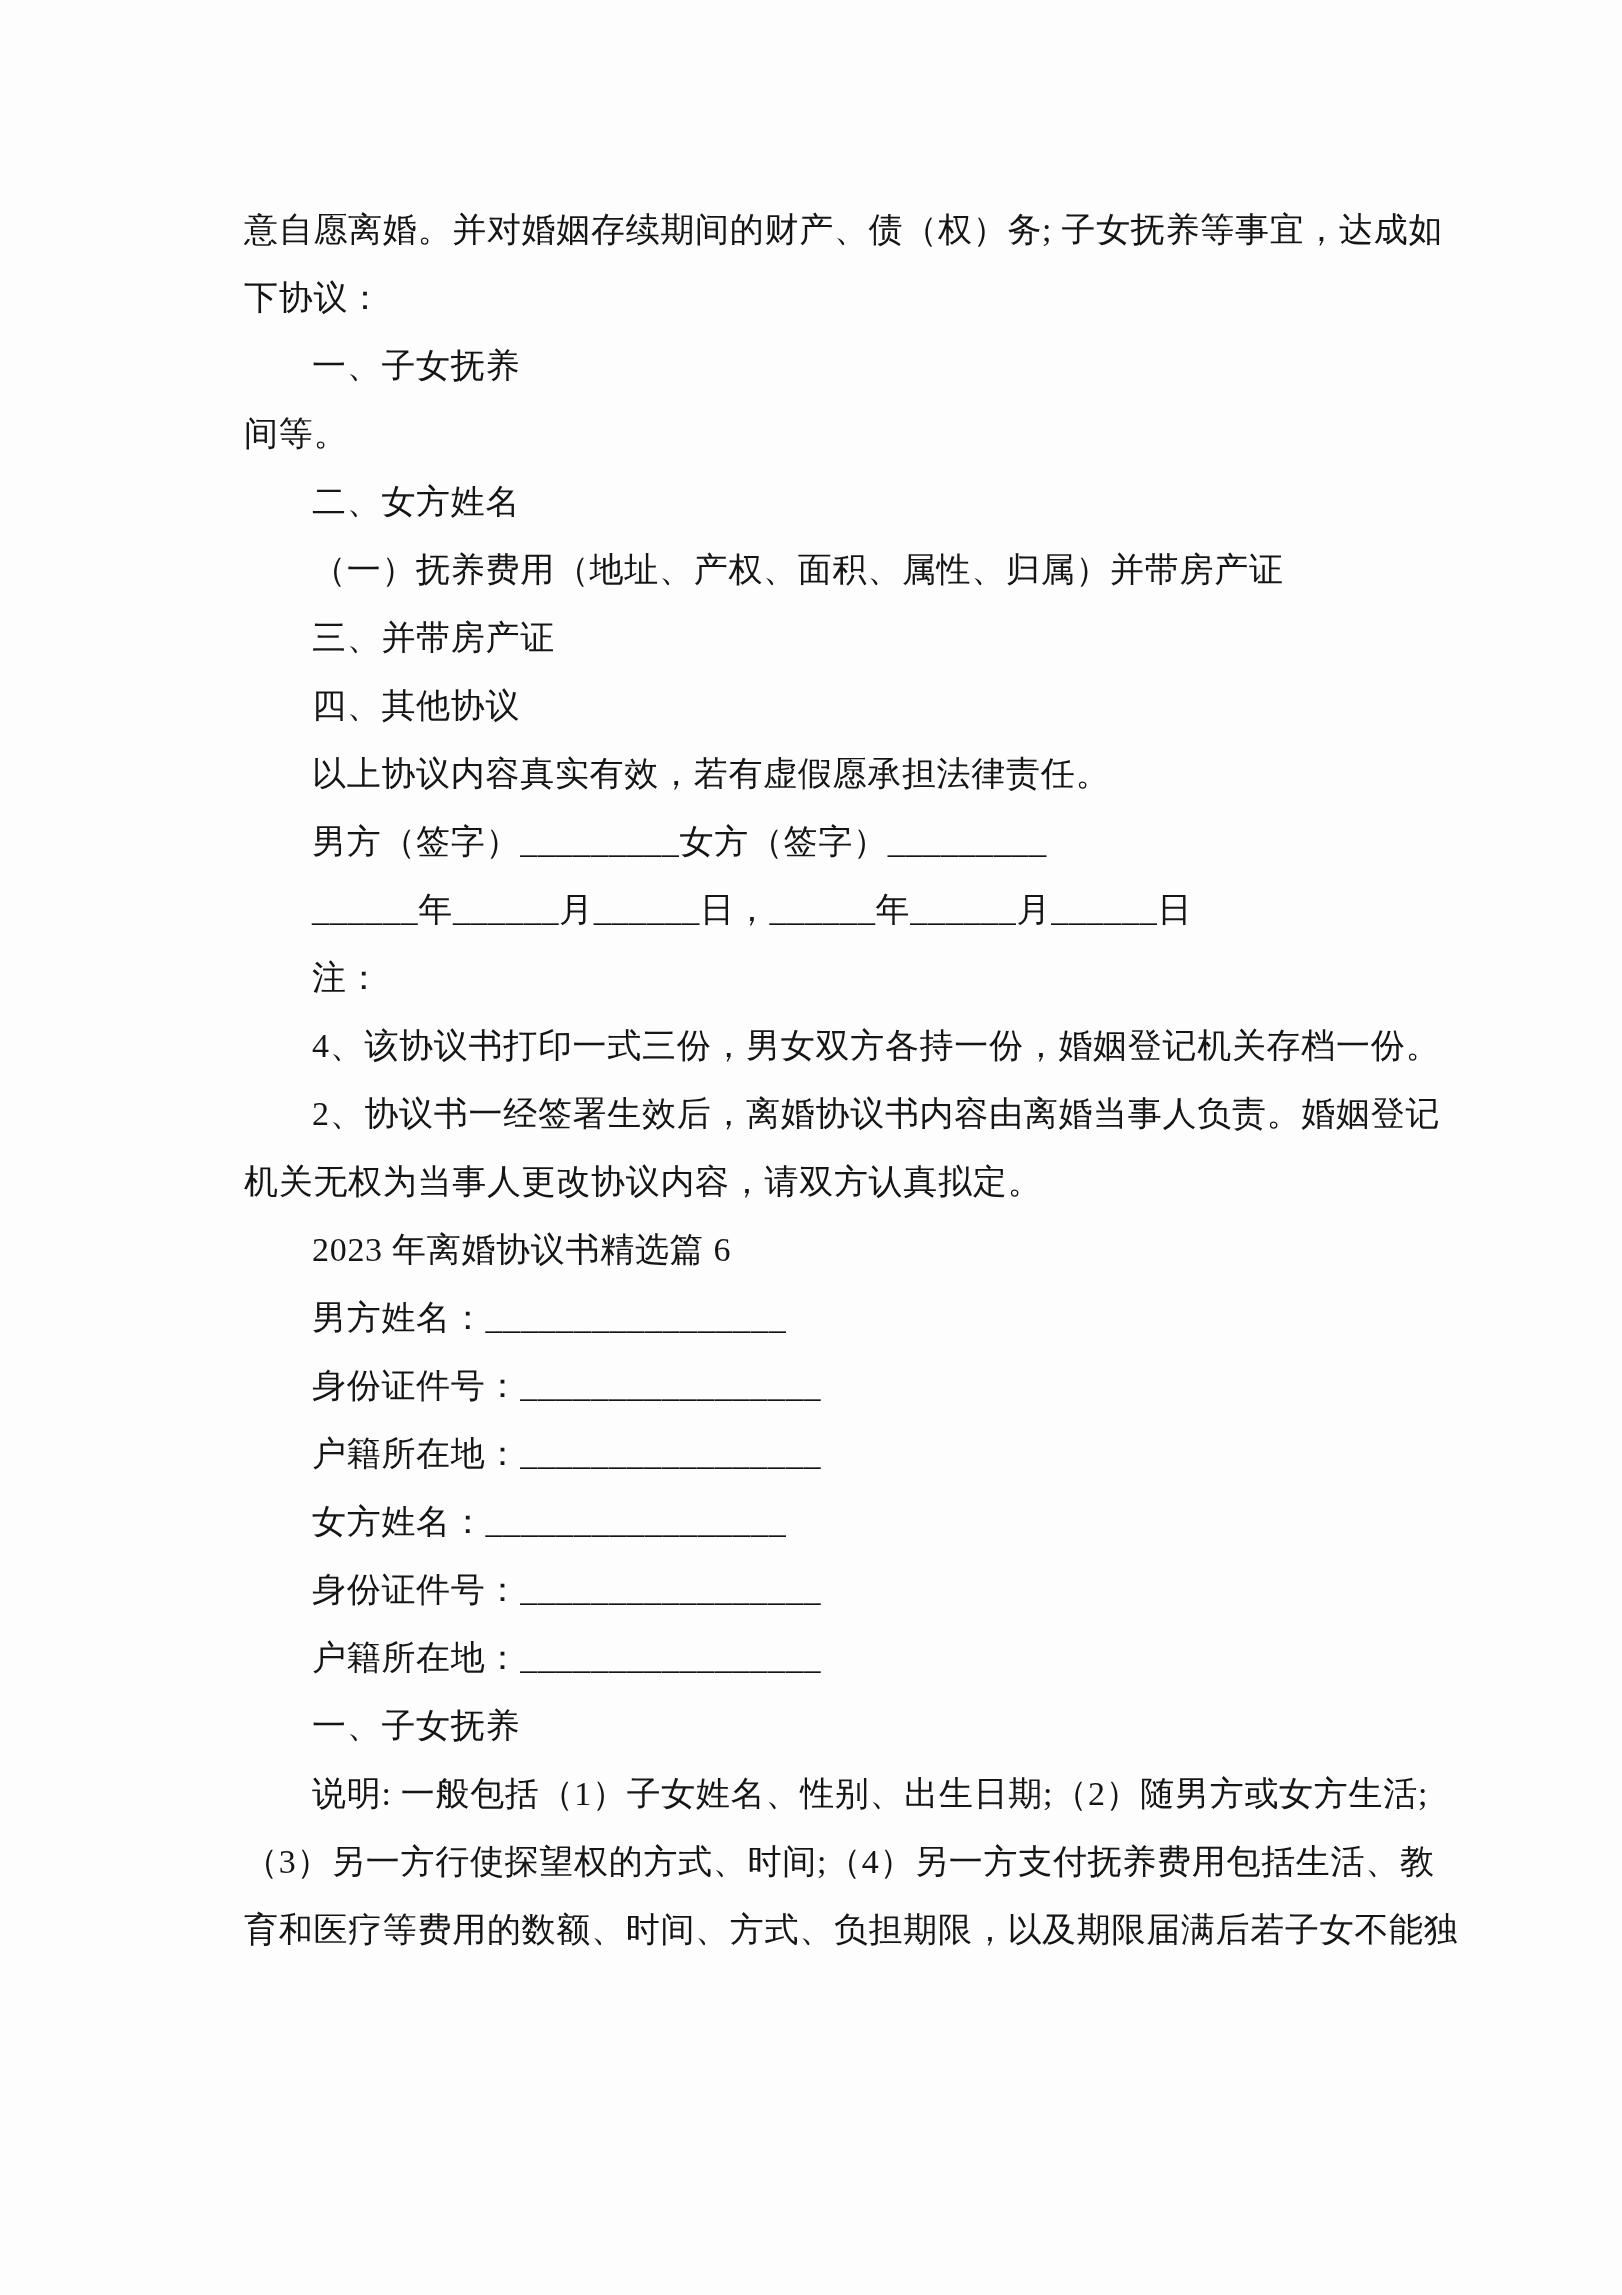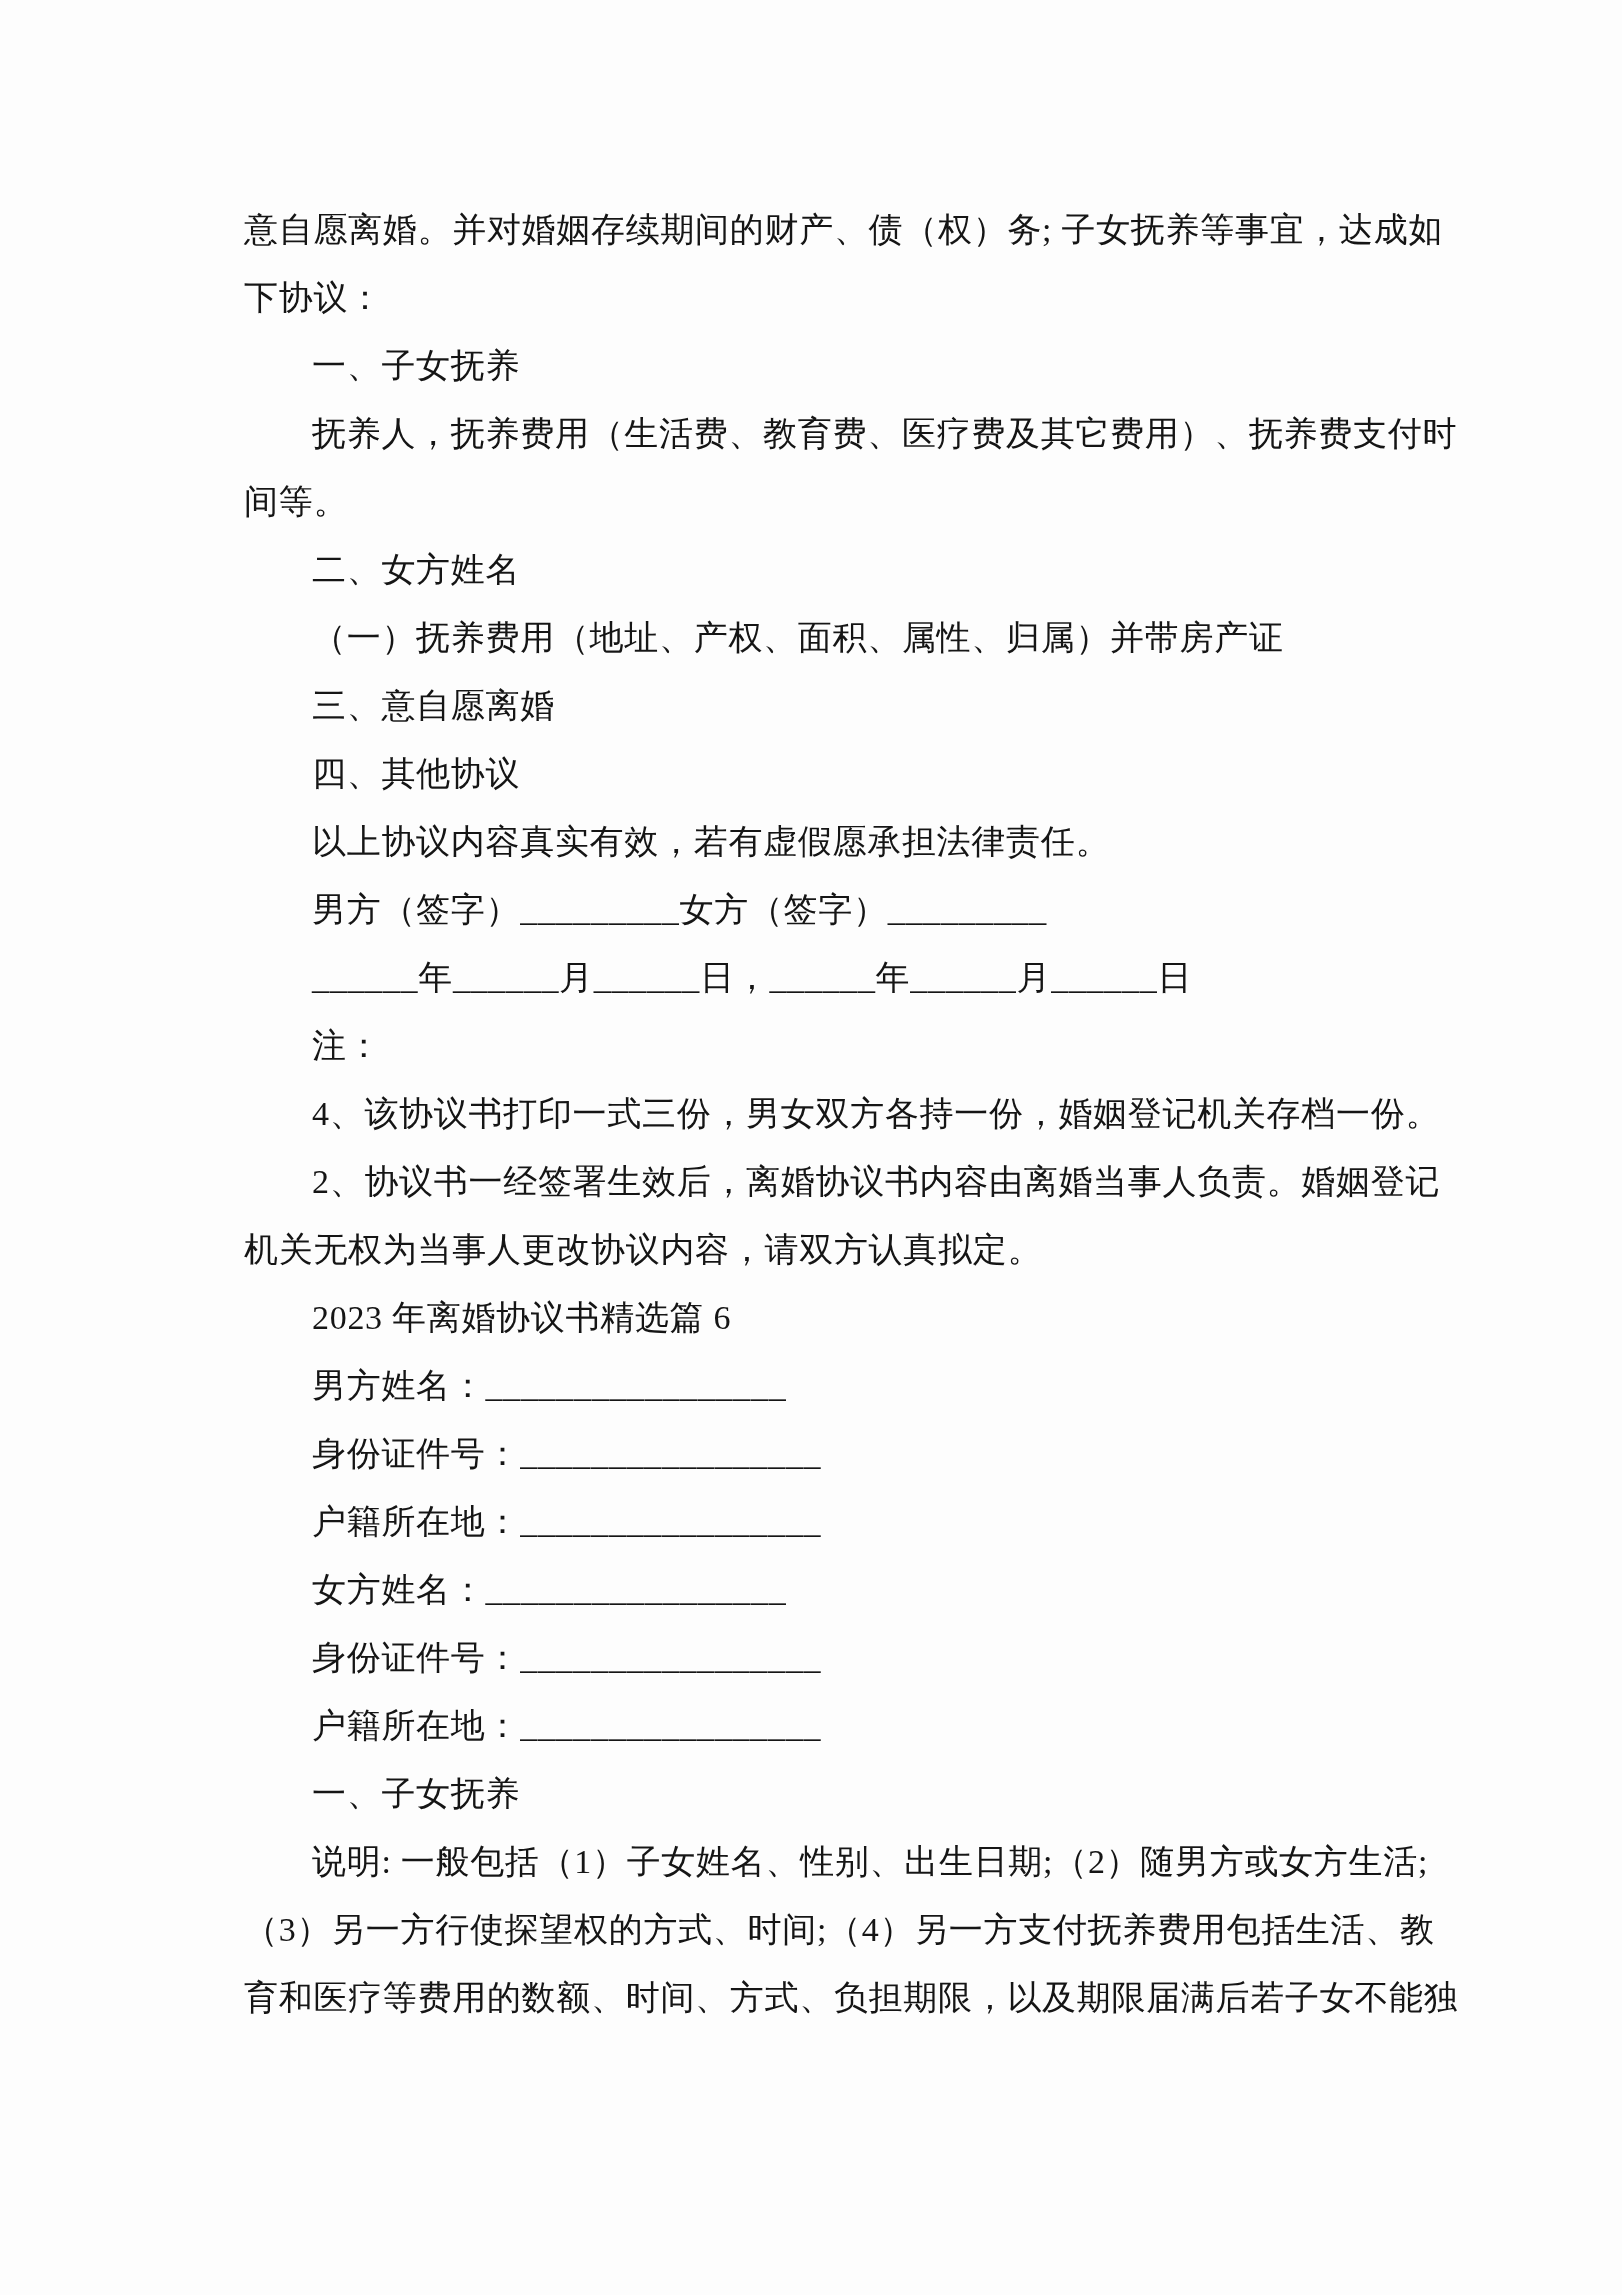--- a/index.html
+++ b/index.html
@@ -34,25 +34,24 @@
   }
 </style>
 </head>
 <body>
 
 <div class="page" style="background: rgb(253, 253, 253);">
   <div class="doc-body" style="color: rgb(21, 21, 21);">
       <div class="line">意自愿离婚。并对婚姻存续期间的财产、债（权）务; 子女抚养等事宜，达成如</div>
       <div class="line">下协议：</div>
       <div class="line indent">一、子女抚养</div>
-      <div class="line indent">抚养人，抚养费用（生活费、教育费、医疗费及其它费用）、抚养费支付时</div>
       <div class="line">间等。</div>
       <div class="line indent">二、女方姓名</div>
       <div class="line indent">（一）抚养费用（地址、产权、面积、属性、归属）并带房产证</div>
-      <div class="line indent">三、意自愿离婚</div>
+      <div class="line indent">三、并带房产证</div>
       <div class="line indent">四、其他协议</div>
       <div class="line indent">以上协议内容真实有效，若有虚假愿承担法律责任。</div>
       <div class="line indent">男方（签字）_________女方（签字）_________</div>
       <div class="line indent">______年______月______日，______年______月______日</div>
       <div class="line indent">注：</div>
       <div class="line indent">4、该协议书打印一式三份，男女双方各持一份，婚姻登记机关存档一份。</div>
       <div class="line indent">2、协议书一经签署生效后，离婚协议书内容由离婚当事人负责。婚姻登记</div>
       <div class="line">机关无权为当事人更改协议内容，请双方认真拟定。</div>
       <div class="line indent">2023 年离婚协议书精选篇 6</div>
       <div class="line indent">男方姓名：_________________</div>

